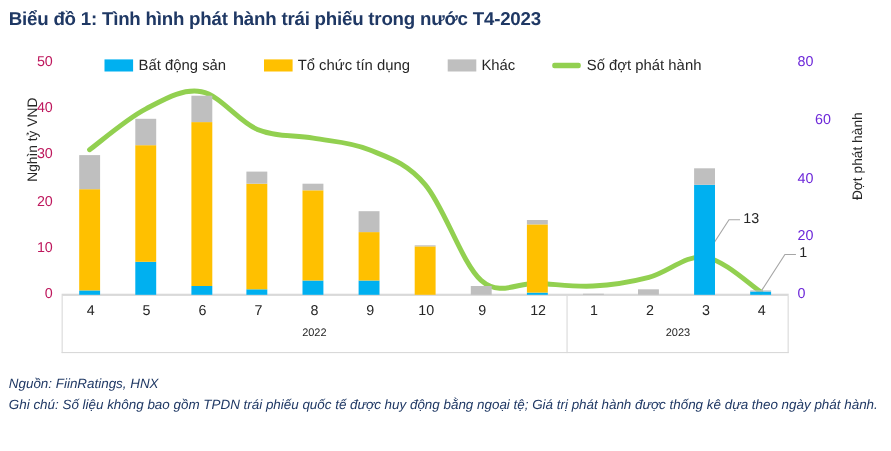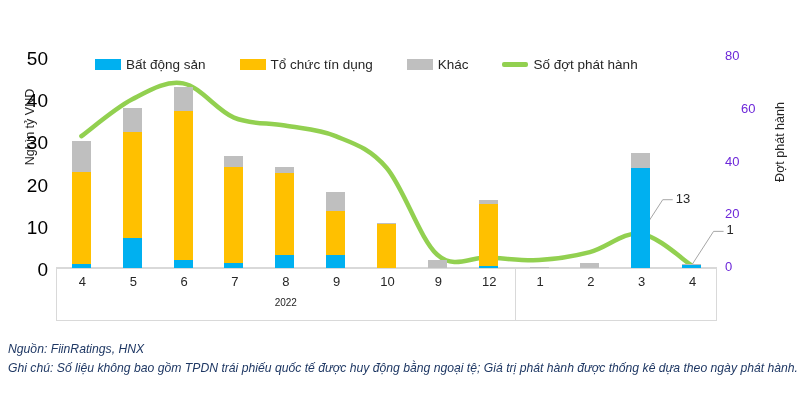--- a/index.html
+++ b/index.html
@@ -16,21 +16,21 @@
   
   .title{
     position:absolute;left:8px;top:8px;
     font-size:17px;font-weight:bold;color:#1F3864;
     letter-spacing:-0.2px;white-space:nowrap;
   }
 
   
   .legend{
     position:absolute;left:95px;top:52px;width:620px;height:20px;
-    display:flex;align-items:flex-end;
+    display:flex;align-items:flex-start;
   }
   .legend-item{display:flex;align-items:center;margin-right:34px;}
   .legend-swatch{width:26px;height:11px;margin-right:5px;}
   .legend-line{width:26px;height:5px;margin-right:5px;border-radius:2px;}
   .legend-label{font-size:13.5px;color:#262626;white-space:nowrap;font-weight:normal;}
 
   
   .axis-title-left{
     position:absolute;left:-60px;top:120px;width:180px;
     transform:rotate(-90deg);transform-origin:center center;
@@ -45,21 +45,21 @@
   
   .plot{
     position:absolute;left:56px;top:57px;width:661px;height:211px;
   }
   .axis-base{
     position:absolute;left:56px;top:267px;width:661px;height:2px;
     background:#D9D9D9;
   }
   .ytick{
     position:absolute;width:44px;text-align:right;
-    font-size:19px;color:#000000;
+    font-size:13px;color:#be185d;
   }
   .ytick-right{
     position:absolute;width:44px;text-align:left;
     font-size:13px;color:#6d28d9;
   }
 
   
   .bar-col{position:absolute;bottom:0;width:19px;}
   .seg{position:absolute;left:0;width:19px;}
 
@@ -93,20 +93,21 @@
     position:absolute;left:8px;top:340px;width:790px;
     font-size:12.2px;font-style:italic;color:#1F3864;line-height:1.55;
   }
   .footer div{white-space:normal;}
 </style>
 </head>
 <body>
 
 <div class="chart-root">
 
+  <div class="title">Biểu đồ 1: Tình hình phát hành trái phiếu trong nước T4-2023</div>
 
   <div class="legend" id="legend">
       <div class="legend-item">
         <div class="legend-swatch" style="background: rgb(0, 176, 240);"></div>
         <div class="legend-label">Bất động sản</div>
       </div>
       <div class="legend-item">
         <div class="legend-swatch" style="background: rgb(255, 192, 0);"></div>
         <div class="legend-label">Tổ chức tín dụng</div>
       </div>
@@ -216,20 +217,21 @@
       <div class="month-lbl" style="left: 259.654px;">9</div>
       <div class="month-lbl" style="left: 310.5px;">10</div>
       <div class="month-lbl" style="left: 361.346px;">9</div>
       <div class="month-lbl" style="left: 412.192px;">12</div>
       <div class="month-lbl" style="left: 463.038px;">1</div>
       <div class="month-lbl" style="left: 513.885px;">2</div>
       <div class="month-lbl" style="left: 564.731px;">3</div>
       <div class="month-lbl" style="left: 615.577px;">4</div>
       <div class="year-lbl" style="left: 168.808px;">2022</div>
       <div class="catdiv" style="left: 457.615px;"></div>
+      <div class="year-lbl" style="left: 499.308px;">2023</div>
     </div>
 
   <div class="footer">
     <div>Nguồn: FiinRatings, HNX</div>
     <div>Ghi chú: Số liệu không bao gồm TPDN trái phiếu quốc tế được huy động bằng ngoại tệ; Giá trị phát hành được thống kê dựa theo ngày phát hành.</div>
   </div>
 
 </div>
 
 </body></html>

